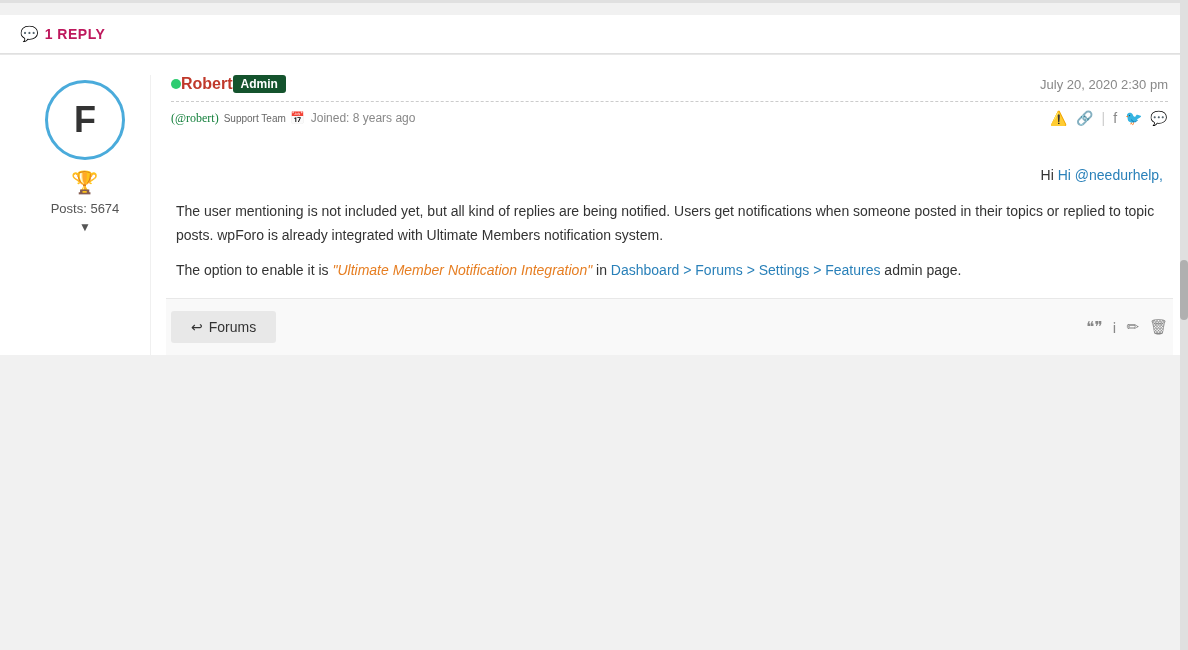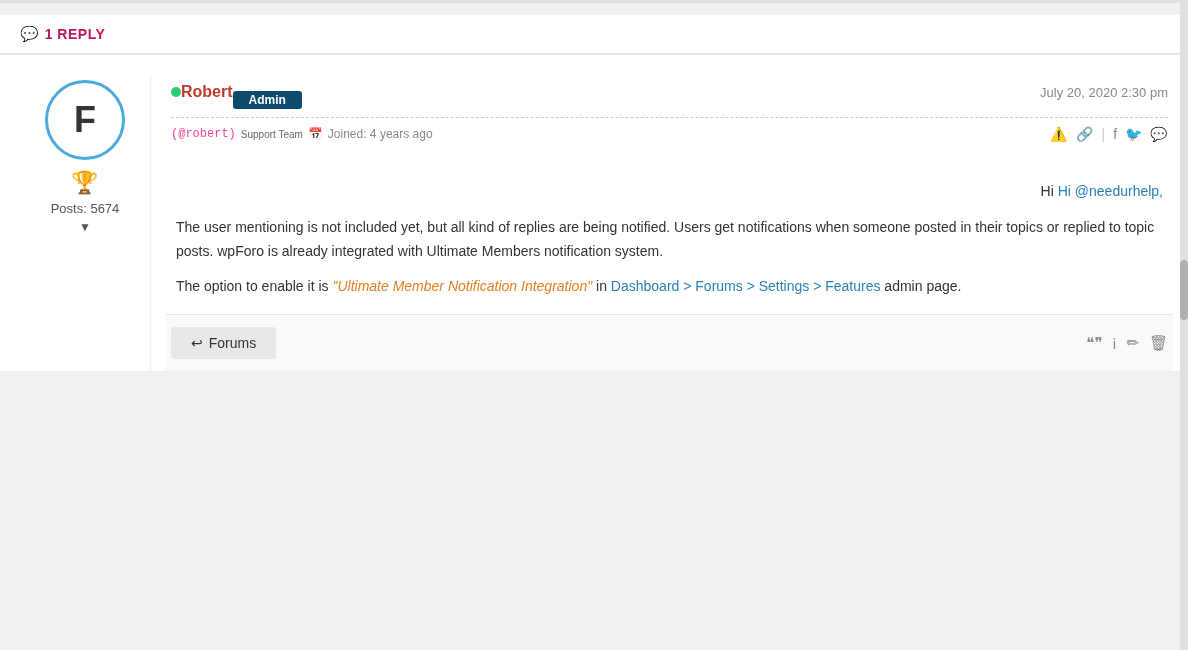--- a/index.html
+++ b/index.html
@@ -116,27 +116,26 @@
       border-radius: 50%;
       background: #2ecc71;
       display: inline-block;
     }
     .username {
       color: #c0392b;
       font-weight: bold;
       font-size: 16px;
     }
     .admin-badge {
-      background: #0c4a6e;
+      background: #14532d;
       color: #fff;
-      padding: 2px 16px;
+      padding: 2px 8px;
       border-radius: 3px;
       font-size: 12px;
       font-weight: bold;
-      margin-top: 16px;
     }
     .post-date {
       color: #888;
       font-size: 13px;
     }
 
     
     .post-meta {
       display: flex;
       align-items: center;
@@ -145,22 +144,22 @@
       padding-bottom: 8px;
     }
     .post-meta-left {
       display: flex;
       align-items: center;
       gap: 5px;
       color: #888;
       font-size: 12px;
     }
     .username-handle {
-      font-family: Liberation Mono, monospace;
-      color: #ec4899;
+      font-family: Liberation Serif, serif;
+      color: #15803d;
     }
     .support-team {
       color: #666;
       font-size: 10px;
     }
     .joined-info {
       color: #888;
       font-size: 12px;
     }
     .calendar-icon {
@@ -308,21 +307,21 @@
           <span class="admin-badge">Admin</span>
         </div>
         <span class="post-date">July 20, 2020 2:30 pm</span>
       </div>
 
       <div class="post-meta">
         <div class="post-meta-left">
           <span class="username-handle">(@robert)</span>
           <span class="support-team">Support Team</span>
           <span class="calendar-icon">📅</span>
-          <span class="joined-info">Joined: 4 years ago</span>
+          <span class="joined-info">Joined: 8 years ago</span>
         </div>
         <div class="post-meta-right">
           <span class="meta-icon">⚠️</span>
           <span class="meta-icon">🔗</span>
           <span class="meta-divider">|</span>
           <span class="meta-icon">f</span>
           <span class="meta-icon">🐦</span>
           <span class="meta-icon">💬</span>
         </div>
       </div>

